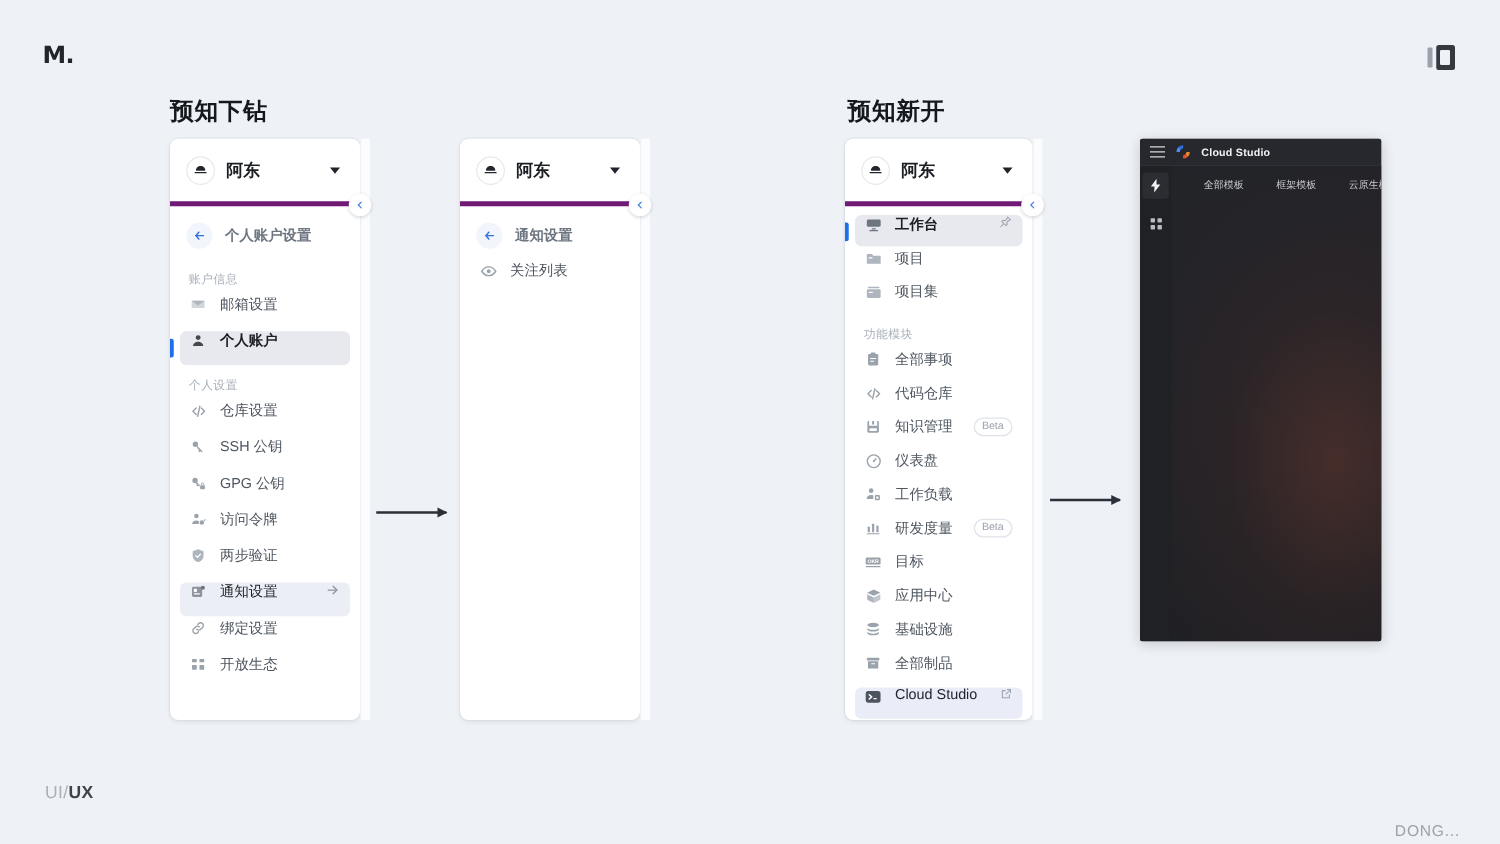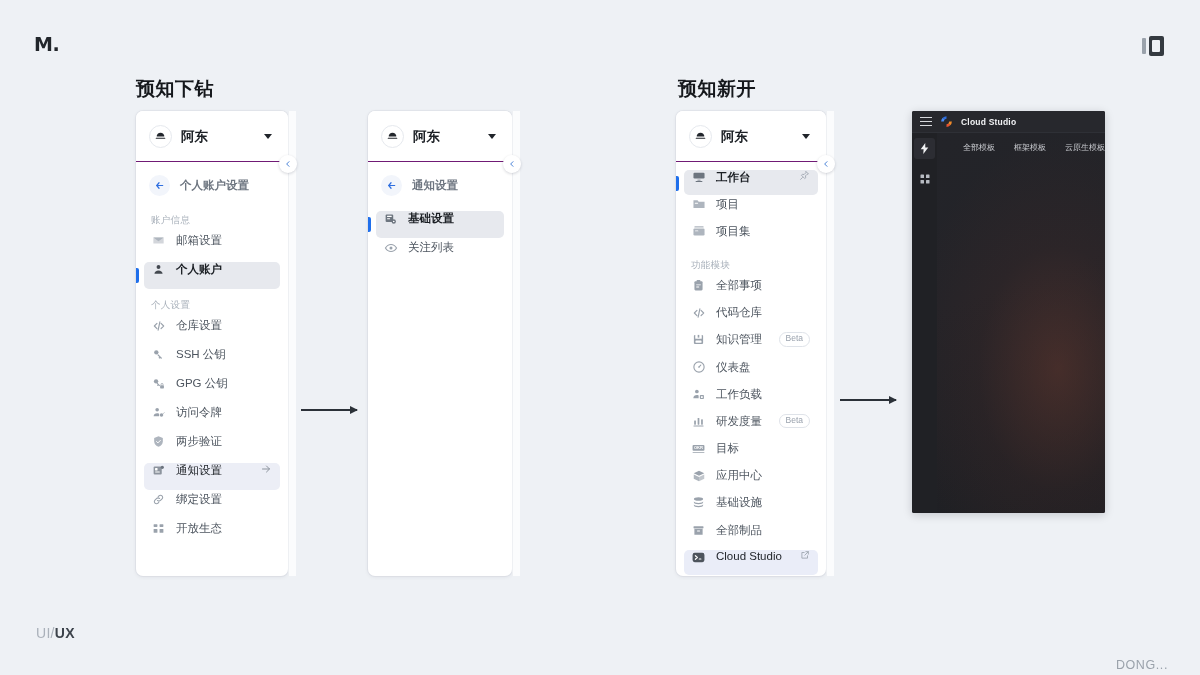--- a/index.html
+++ b/index.html
@@ -50,21 +50,21 @@
     box-shadow: 0 1px 4px rgba(22,34,56,0.07), 0 0 0 1px rgba(22,34,56,0.04);
     overflow: visible;
   }
   .panel-inner { width: 100%; height: 100%; overflow: hidden; border-radius: 7px;
     display: flex; flex-direction: column; }
 
   
   .ws-header {
     display: flex; align-items: center; gap: 9px;
     padding: 14px 12px 13px 13px;
-    border-bottom: 1px solid #701a75;
+    border-bottom: 4px solid #701a75;
     background: #fff;
   }
   .ws-avatar {
     width: 23px; height: 23px; border-radius: 50%;
     background: #ffffff; border: 1px solid #e6e9ee;
     display: flex; align-items: center; justify-content: center; flex: none;
   }
   .ws-name { font-size: 13.5px; font-weight: 700; color: #1b1f24; flex: 1; }
   .ws-caret { width: 0; height: 0; border-left: 4px solid transparent;
     border-right: 4px solid transparent; border-top: 5px solid #20242a; margin-right: 4px; }
@@ -154,21 +154,21 @@
     display: flex; flex-direction: column; align-items: center; gap: 9px;
   }
   .cs-rail-btn { width: 21px; height: 21px; border-radius: 3px;
     display: flex; align-items: center; justify-content: center; }
   .cs-rail-btn.on { background: #2c2d33; }
   .cs-main { flex: 1; position: relative;
     background:
       radial-gradient(125% 85% at 72% 62%, rgba(120,62,48,0.42) 0%, rgba(78,44,40,0.20) 38%, rgba(32,33,38,0) 72%),
       linear-gradient(160deg, #232429 0%, #232328 40%, #1e1f23 100%);
   }
-  .cs-tabs { display: flex; gap: 7px; padding: 9px 0 0 26px; justify-content: space-between; }
+  .cs-tabs { display: flex; gap: 26px; padding: 9px 0 0 26px; }
   .cs-tab { font-size: 8px; color: #c8cacf; white-space: nowrap; cursor: pointer; }
 
   
   .footer-left {
     position: absolute; left: 36px; top: 625px; font-size: 14px; letter-spacing: .3px;
   }
   .footer-left .a { color: #aab1ba; }
   .footer-left .b { color: #3c434b; font-weight: 700; }
   .footer-right {
     position: absolute; right: 32px; top: 658px; font-size: 12.5px; color: #9aa2ab;
@@ -360,32 +360,20 @@
       <div class="back-row">
         <span class="back-circle">
           <svg width="11" height="11" viewBox="0 0 24 24" fill="none" stroke="#2f6fe0" stroke-width="2.6" stroke-linecap="round" stroke-linejoin="round">
               <path d="M19 12H6"></path>
               <path d="M11 6l-5 6 5 6"></path>
             </svg>
         </span>
         <span class="back-label">通知设置</span>
       </div>
 
-      <div class="nav-item sel" style="margin-top:6px;">
-        <span class="ico">
-          <svg width="13" height="13" viewBox="0 0 24 24" fill="#6d757f">
-              <rect x="3" y="4.5" width="14" height="14" rx="2"></rect>
-              <rect x="5.4" y="7" width="9" height="2" rx="1" fill="#fff"></rect>
-              <rect x="5.4" y="11.4" width="6" height="1.8" rx=".9" fill="#fff"></rect>
-              <circle cx="18" cy="17.5" r="4" fill="#6d757f"></circle>
-              <circle cx="18" cy="17.5" r="1.5" fill="#fff"></circle>
-            </svg>
-        </span>
-        <span class="lbl">基础设置</span>
-      </div>
 
       <div class="nav-item">
         <span class="ico">
           <svg width="14" height="14" viewBox="0 0 24 24" fill="none" stroke="#9aa2ac" stroke-width="2">
               <path d="M2.5 12s3.6-6 9.5-6 9.5 6 9.5 6-3.6 6-9.5 6-9.5-6-9.5-6z"></path>
               <circle cx="12" cy="12" r="2.6" fill="#9aa2ac" stroke="none"></circle>
             </svg>
         </span>
         <span class="lbl">关注列表</span>
       </div>

